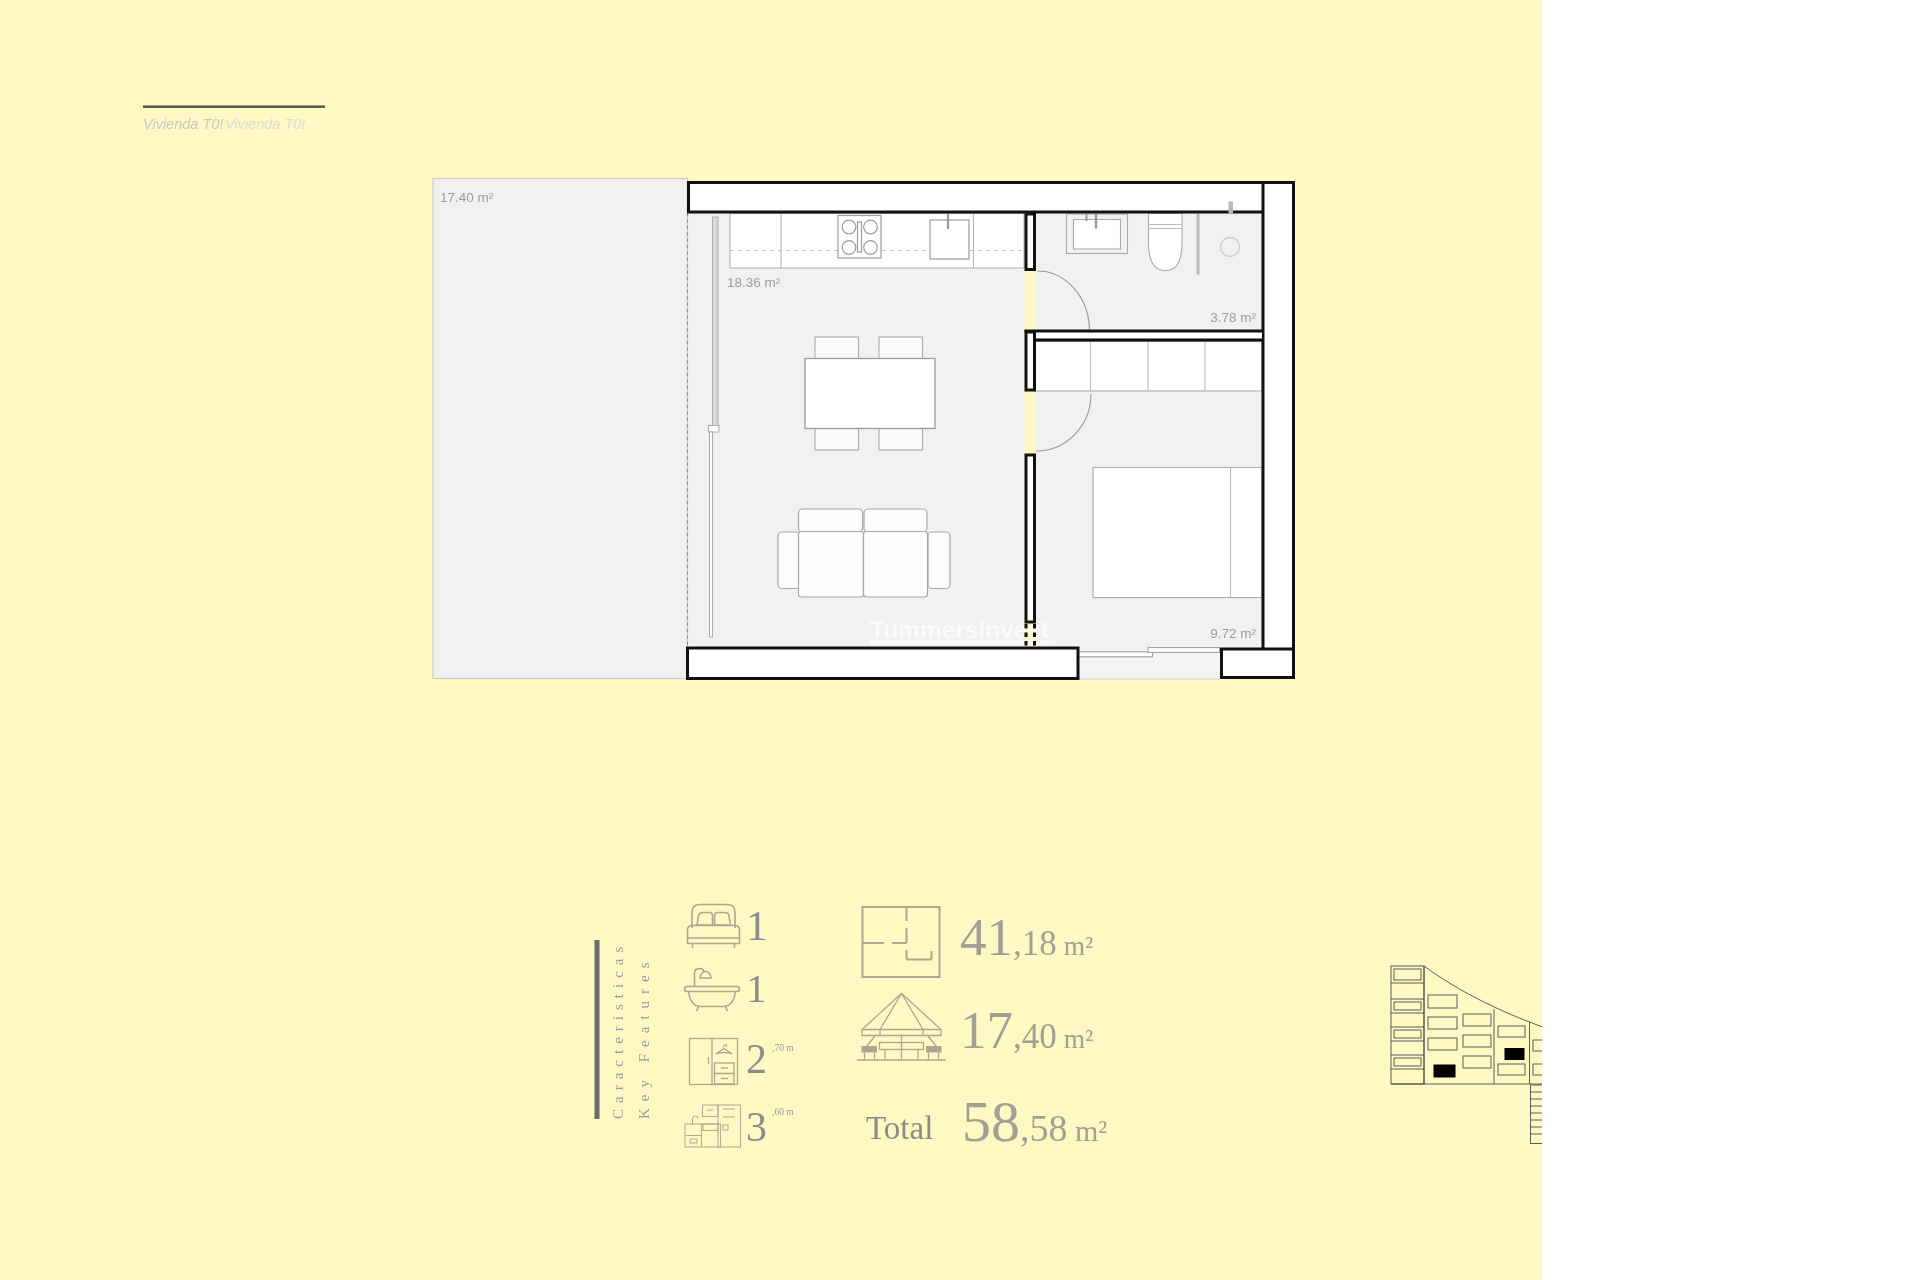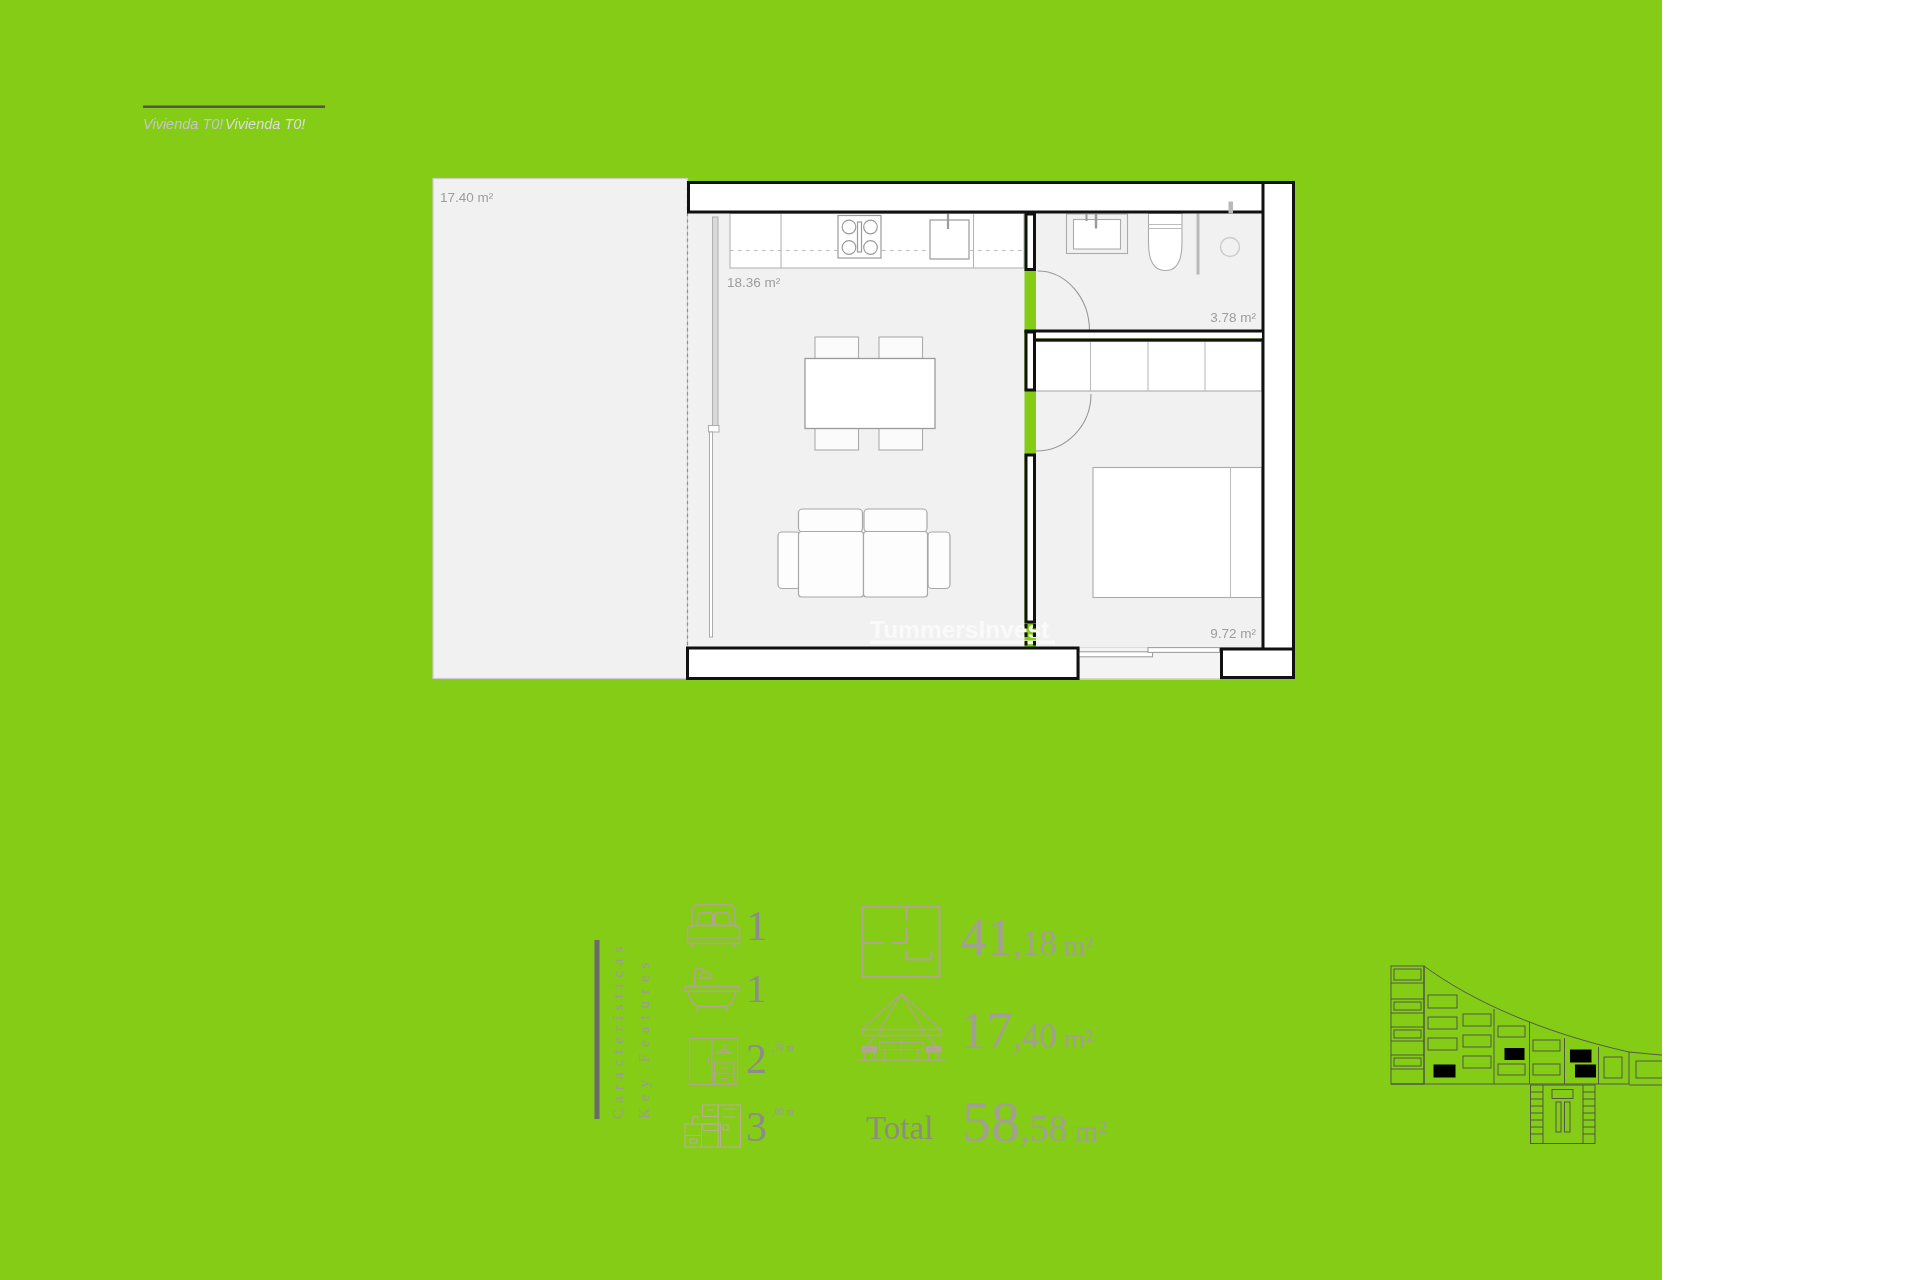--- a/index.html
+++ b/index.html
@@ -1,16 +1,16 @@
 <!DOCTYPE html>
 <html><head>
 <meta charset="utf-8">
 <style>
   html,body{margin:0;padding:0;background:#ffffff;}
-  #page{position:relative;width:1662px;height:1280px;background:#84cc16;overflow:hidden;
+  #page{position:relative;width:1542px;height:1280px;background:#fef9c3;overflow:hidden;
         font-family:"Liberation Sans", sans-serif;}
 </style>
 </head>
 <body>
 <div id="page">
 <svg width="1920" height="1280" viewBox="0 0 1920 1280">
 
   <rect x="143" y="105.5" width="182" height="2.4" fill="#55504a"></rect>
 
   <text x="143" y="129" font-size="14.5" font-style="italic" fill="#c6c6c6" font-family="Liberation Sans, sans-serif">Vivienda T0!</text>

